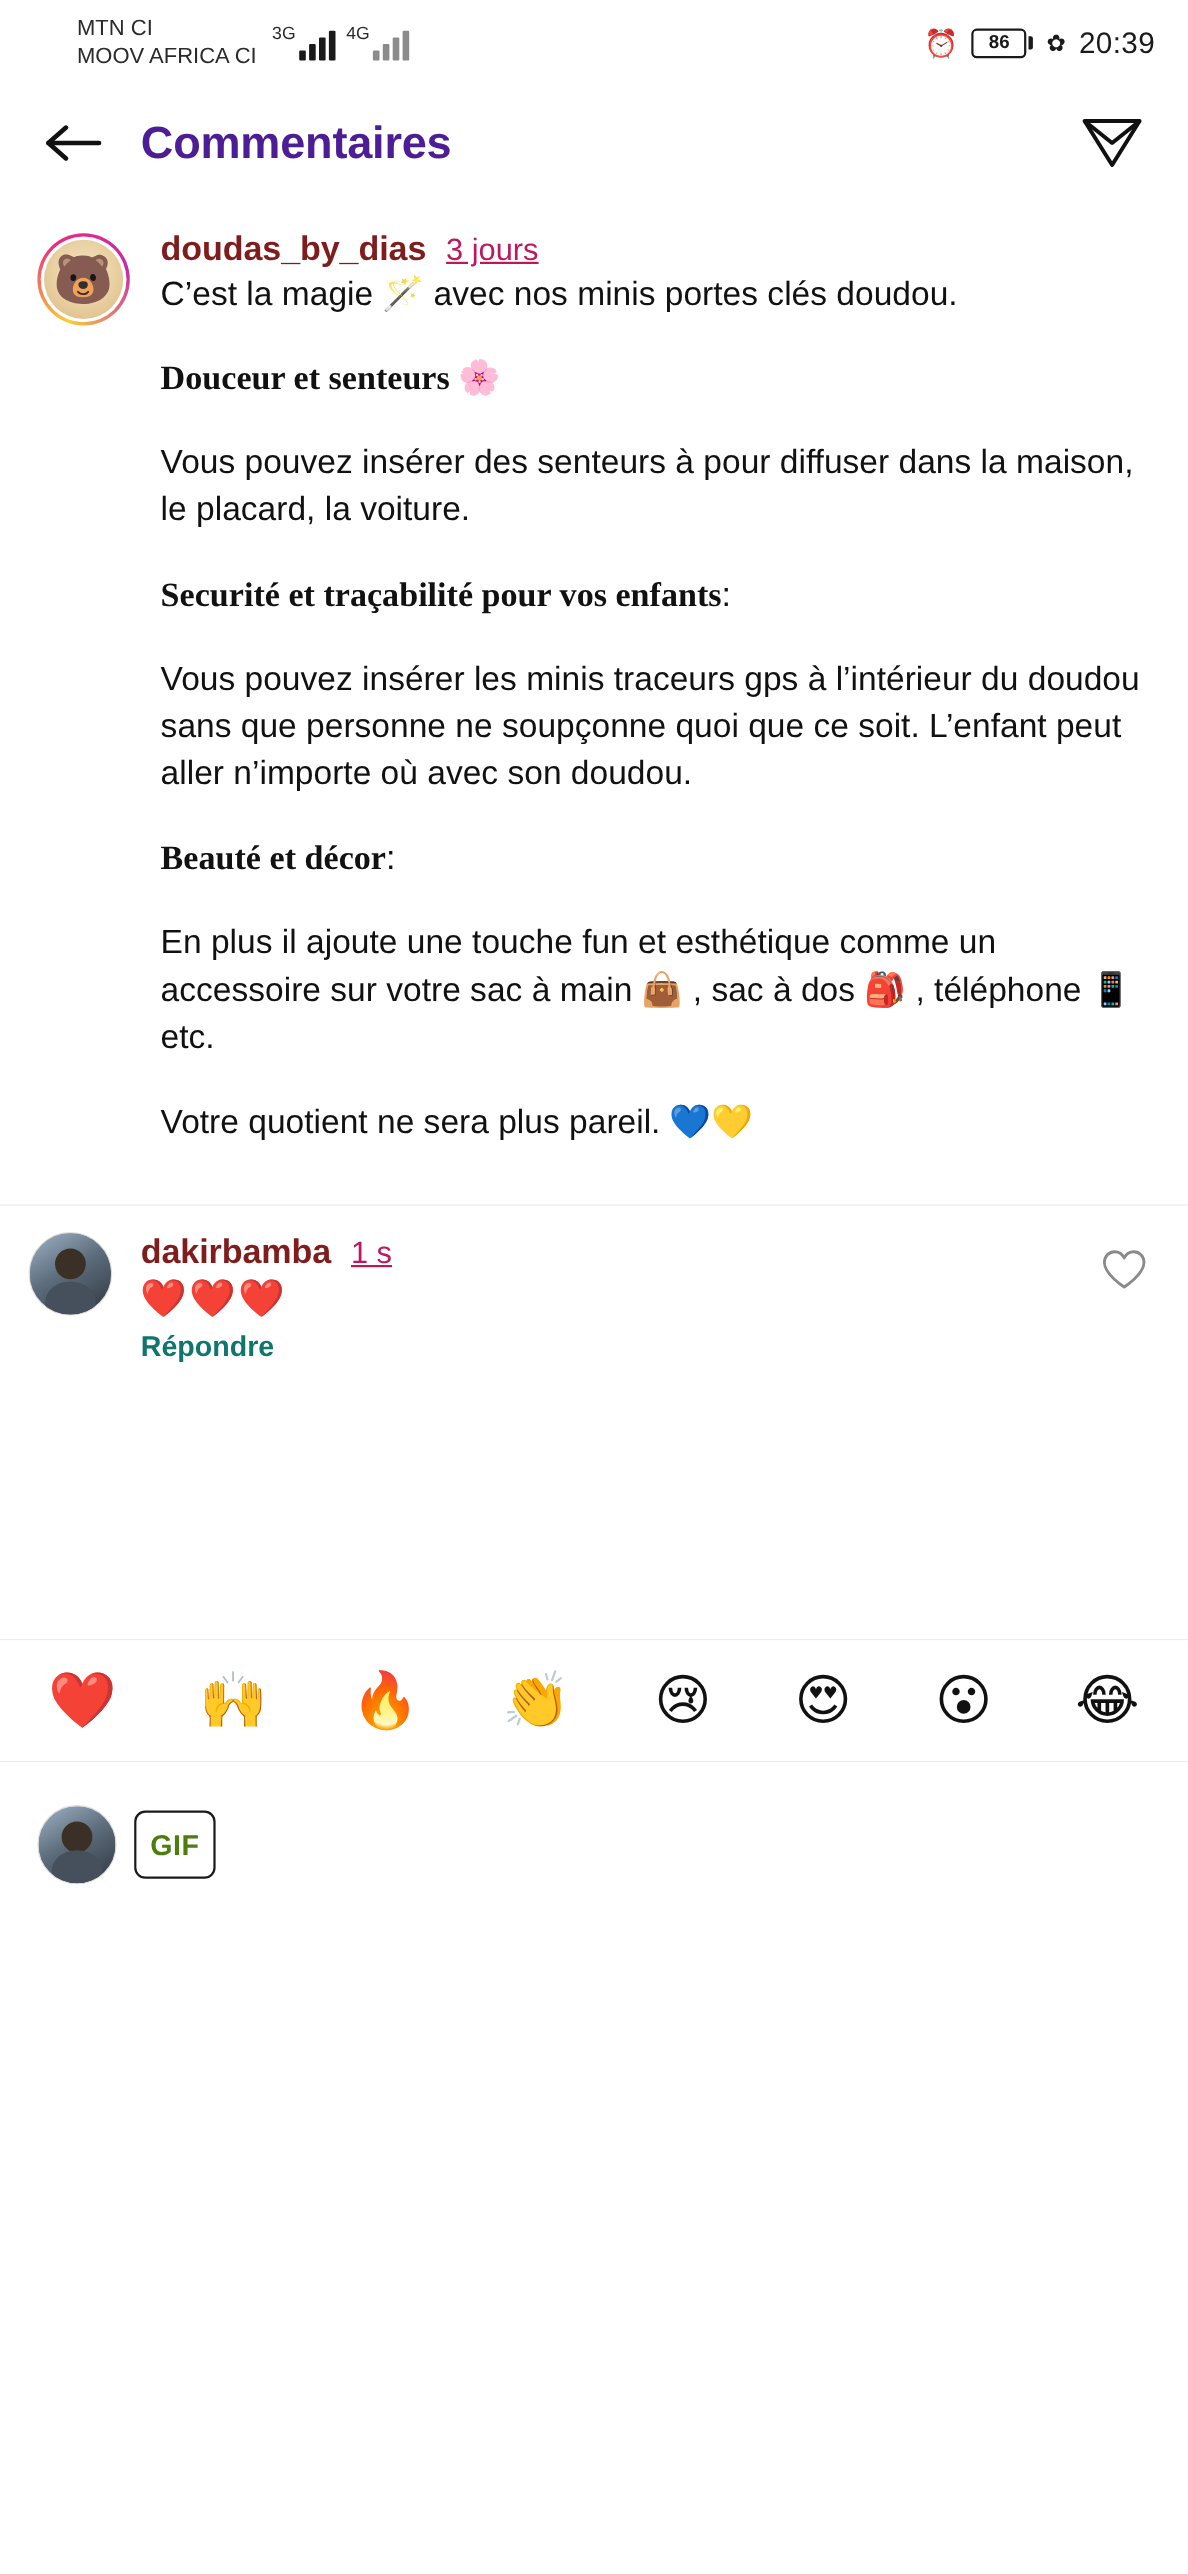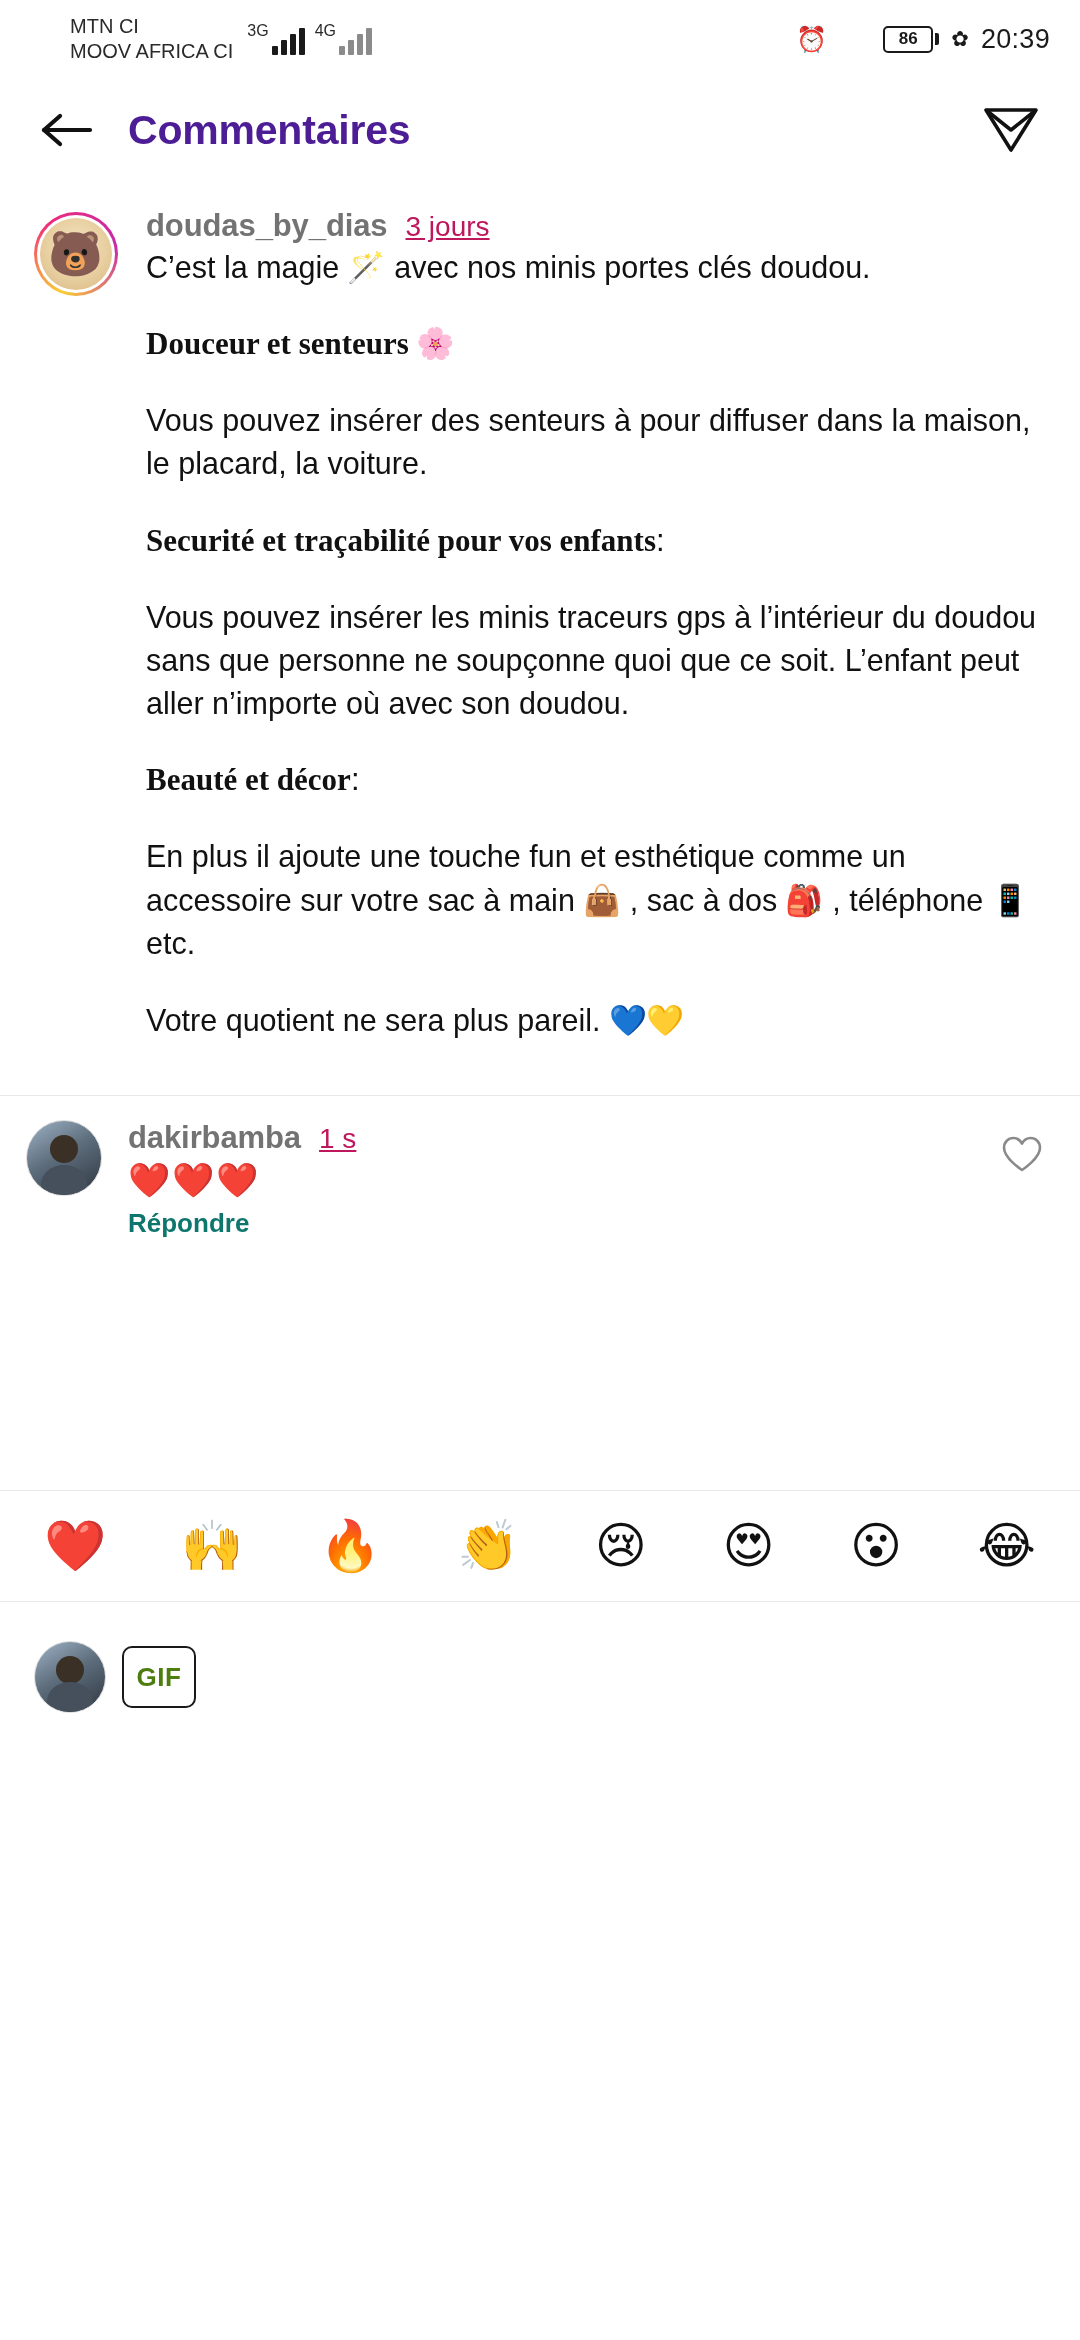--- a/index.html
+++ b/index.html
@@ -63,21 +63,20 @@
   .status-right {
     display: flex;
     align-items: center;
     gap: 12px;
     font-size: 25px;
   }
   .alarm-icon { font-size: 25px; line-height: 1; }
   .battery {
     display: inline-flex;
     align-items: center;
-    margin-left: 44px;
   }
   .battery .shell {
     width: 50px; height: 27px;
     border: 2.5px solid #1a1a1a;
     border-radius: 5px;
     display: flex; align-items: center; justify-content: center;
     font-size: 17px;
     font-weight: 700;
     letter-spacing: 0;
   }
@@ -160,21 +159,21 @@
   }
   .cm-head {
     display: flex;
     align-items: baseline;
     gap: 18px;
     margin-bottom: 2px;
   }
   .cm-user {
     font-size: 31px;
     font-weight: 700;
-    color: #737373;
+    color: #7f1d1d;
     letter-spacing: -0.1px;
   }
   .cm-time {
     font-size: 28px;
     color: #be185d;
     text-decoration: underline;
   }
   .cm-para { margin: 0 0 34px 0; font-size: 30.5px; line-height: 1.42; }
   .cm-para:first-child { margin-top: 0; }
   .cm-head-line {

